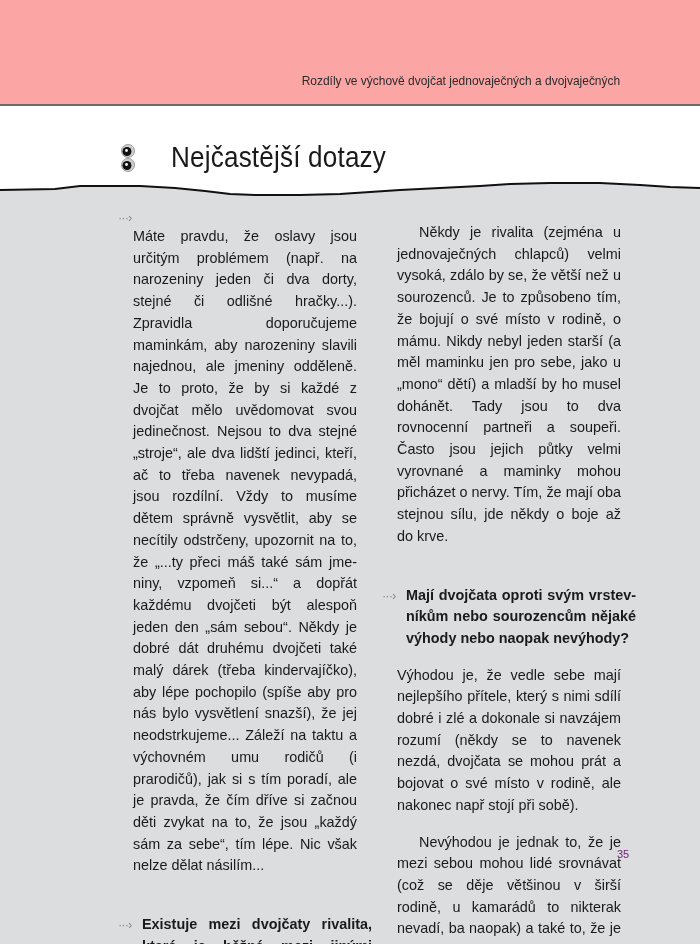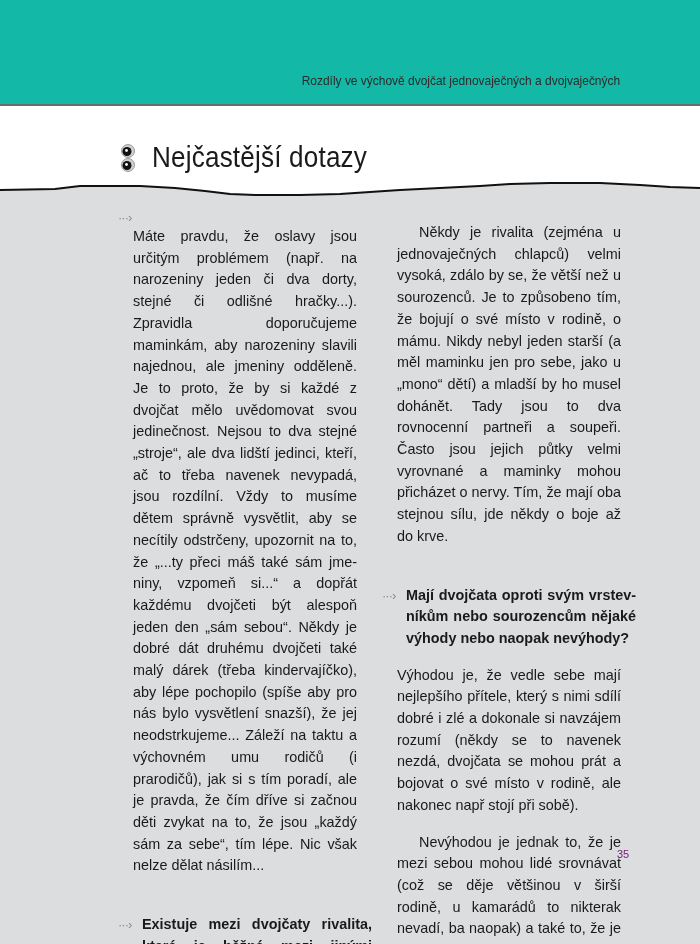--- a/index.html
+++ b/index.html
@@ -4,37 +4,37 @@
 <style>
   html, body { margin: 0; padding: 0; }
   body {
     width: 700px; height: 944px; overflow: hidden; position: relative;
     background: #dcdddf;
     font-family: "Liberation Sans", "DejaVu Sans", sans-serif;
     color: #1a1a1a;
   }
   .header-band {
     position: absolute; left: 0; top: 0; width: 700px; height: 104px;
-    background: #14b8a6;
+    background: #fca5a5;
     border-bottom: 2px solid #6a6a6a;
   }
   .running-head {
     position: absolute; right: 80px; top: 73px;
     font-size: 13px; color: #2b2b2b; letter-spacing: 0px;
     font-family: "Liberation Sans Narrow", "Liberation Sans", sans-serif;
     transform: scaleX(0.92); transform-origin: right center;
   }
   .white-band {
     position: absolute; left: 0; top: 106px; width: 700px; height: 90px;
     background: #ffffff;
   }
   .wave { position: absolute; left: 0; top: 180px; width: 700px; height: 24px; }
   .section-title {
     position: absolute; left: 120px; top: 141px;
-    display: flex; align-items: center;
+    display: flex; align-items: center; gap: 19px;
   }
   .section-icon { width: 16px; height: 30px; margin-right: 16px; display: inline-block; }
   .section-title-text {
     font-size: 29px; font-weight: 300; color: #1a1a1a; letter-spacing: 0.2px;
     transform: scaleX(0.9); transform-origin: left center; white-space: nowrap;
   }
   .col {
     position: absolute; top: 207px; width: 254px;
     font-size: 14.4px; line-height: 21.7px; text-align: justify; hyphens: manual;
   }

